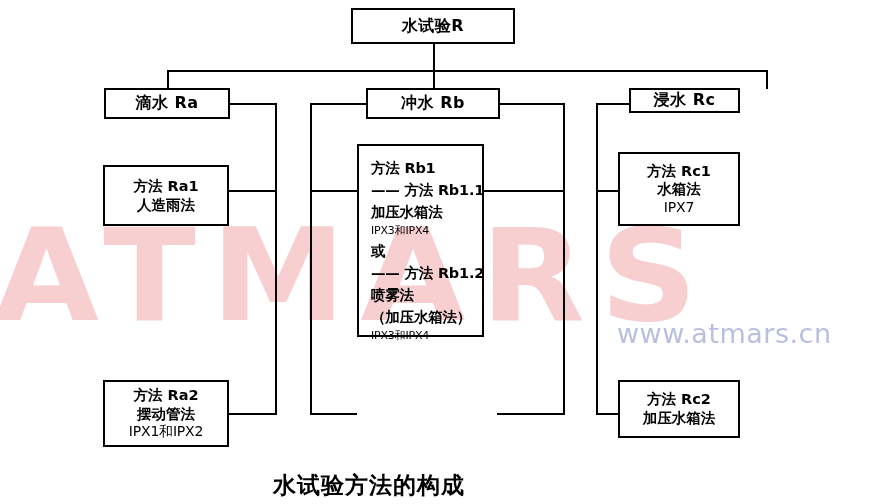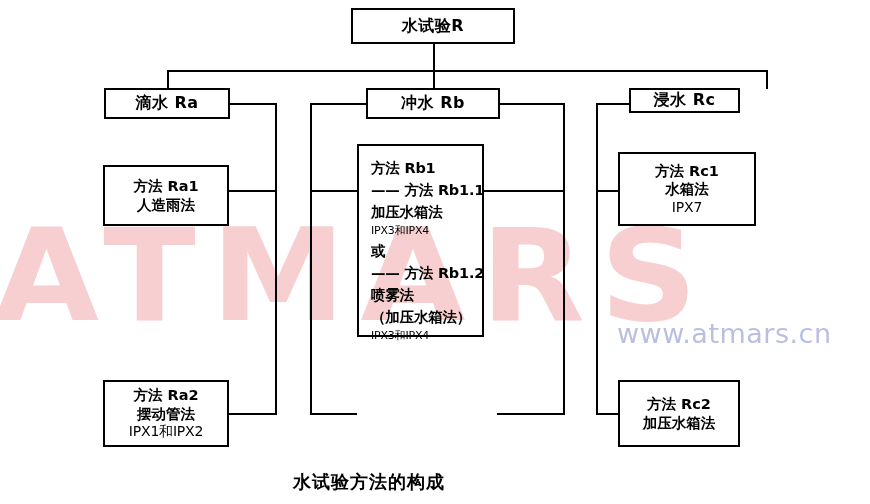--- a/index.html
+++ b/index.html
@@ -121,21 +121,21 @@
   .ln-h { height: 2px; }
   .ln-v { width: 2px; }
 
   
   .caption {
     position: absolute;
     left: 0;
     top: 470px;
     width: 738px;
     text-align: center;
-    font-size: 18px;
+    font-size: 23px;
     font-weight: 700;
     letter-spacing: 1px;
     z-index: 3;
   }
 </style>
 </head>
 <body>
 
 <div id="canvas">
 
@@ -205,27 +205,27 @@
       <span class="ln b">加压水箱法</span>
       <span class="ln r">IPX3和IPX4</span>
       <span class="ln b">或</span>
       <span class="ln b">—— 方法 Rb1.2</span>
       <span class="ln b">喷雾法</span>
       <span class="ln b">（加压水箱法）</span>
       <span class="ln r">IPX3和IPX4</span>
     </div>
 
 
-    <div class="node" id="node-rc1" style="left:618px; top:152px; width:138px; height:74px;">
+    <div class="node" id="node-rc1" style="left:618px; top:152px; width:122px; height:74px;">
       <span class="ln m-title">方法 Rc1</span>
       <span class="ln m-sub">水箱法</span>
       <span class="ln m-code">IPX7</span>
     </div>
 
-    <div class="node" id="node-rc2" style="left:618px; top:380px; width:122px; height:67px;">
+    <div class="node" id="node-rc2" style="left:618px; top:380px; width:122px; height:58px;">
       <span class="ln m-title">方法 Rc2</span>
       <span class="ln m-sub">加压水箱法</span>
     </div>
 
   </div>
 
   <div class="caption">水试验方法的构成</div>
 
 </div>
 

